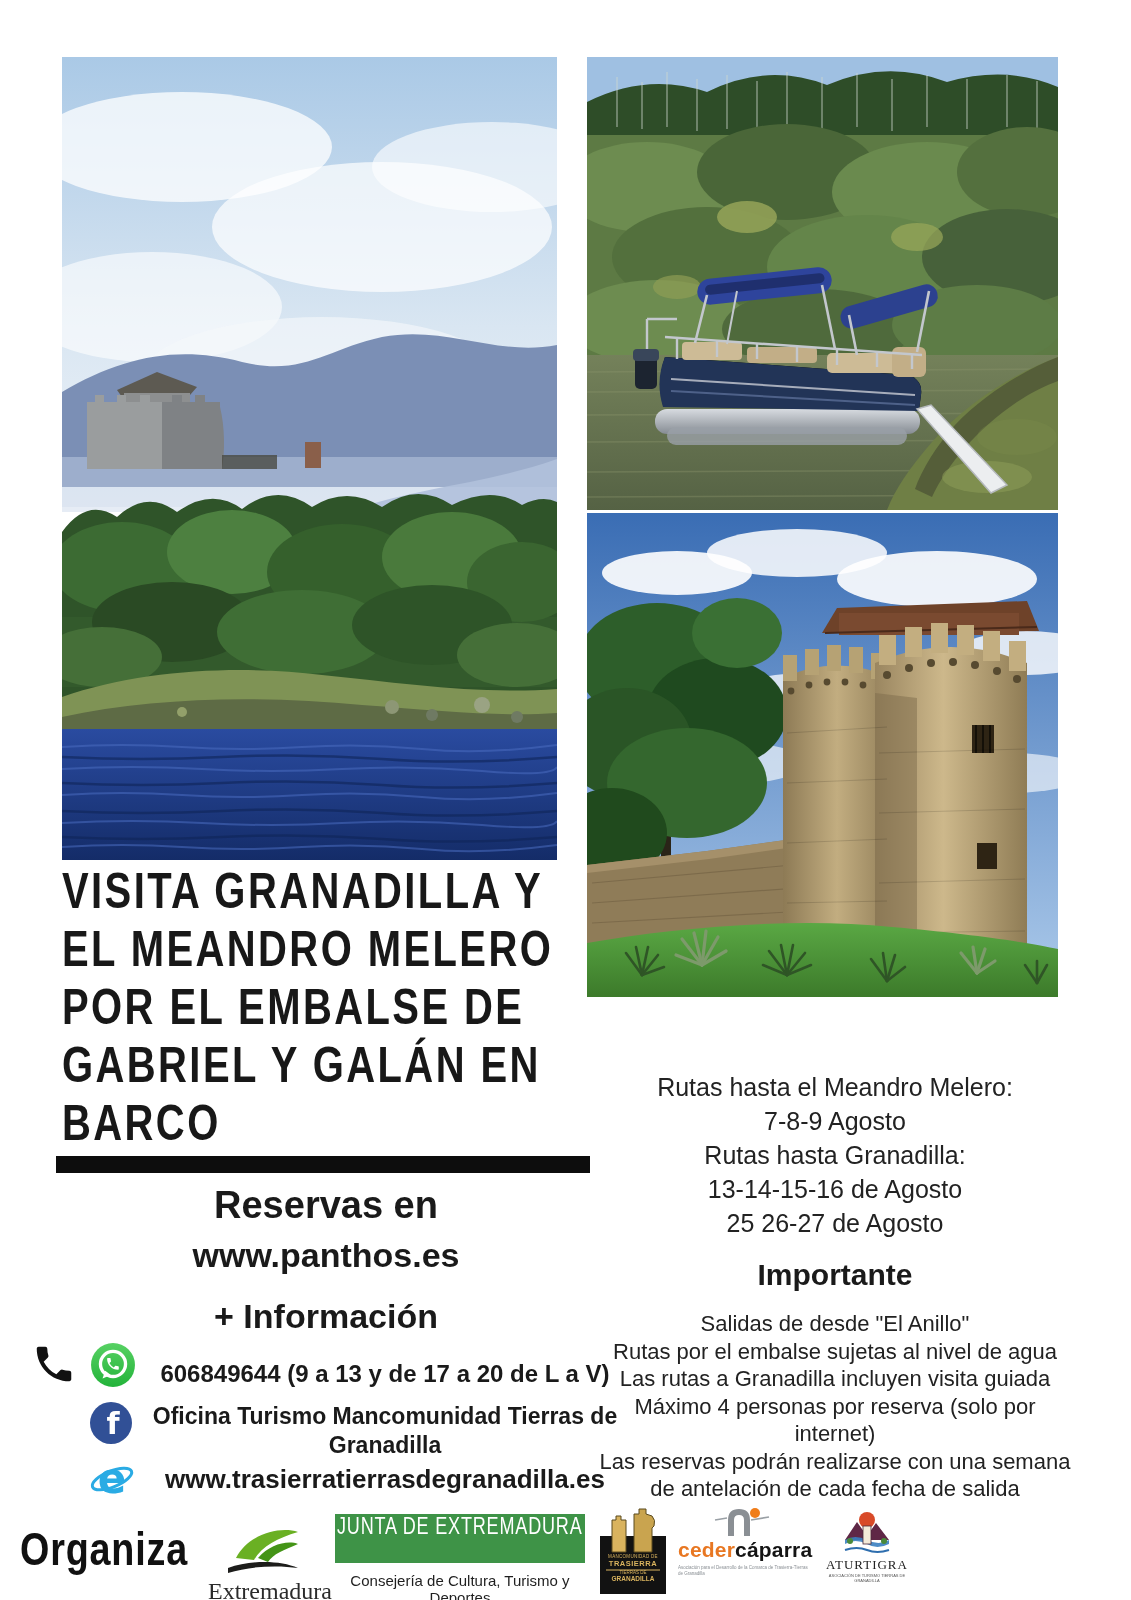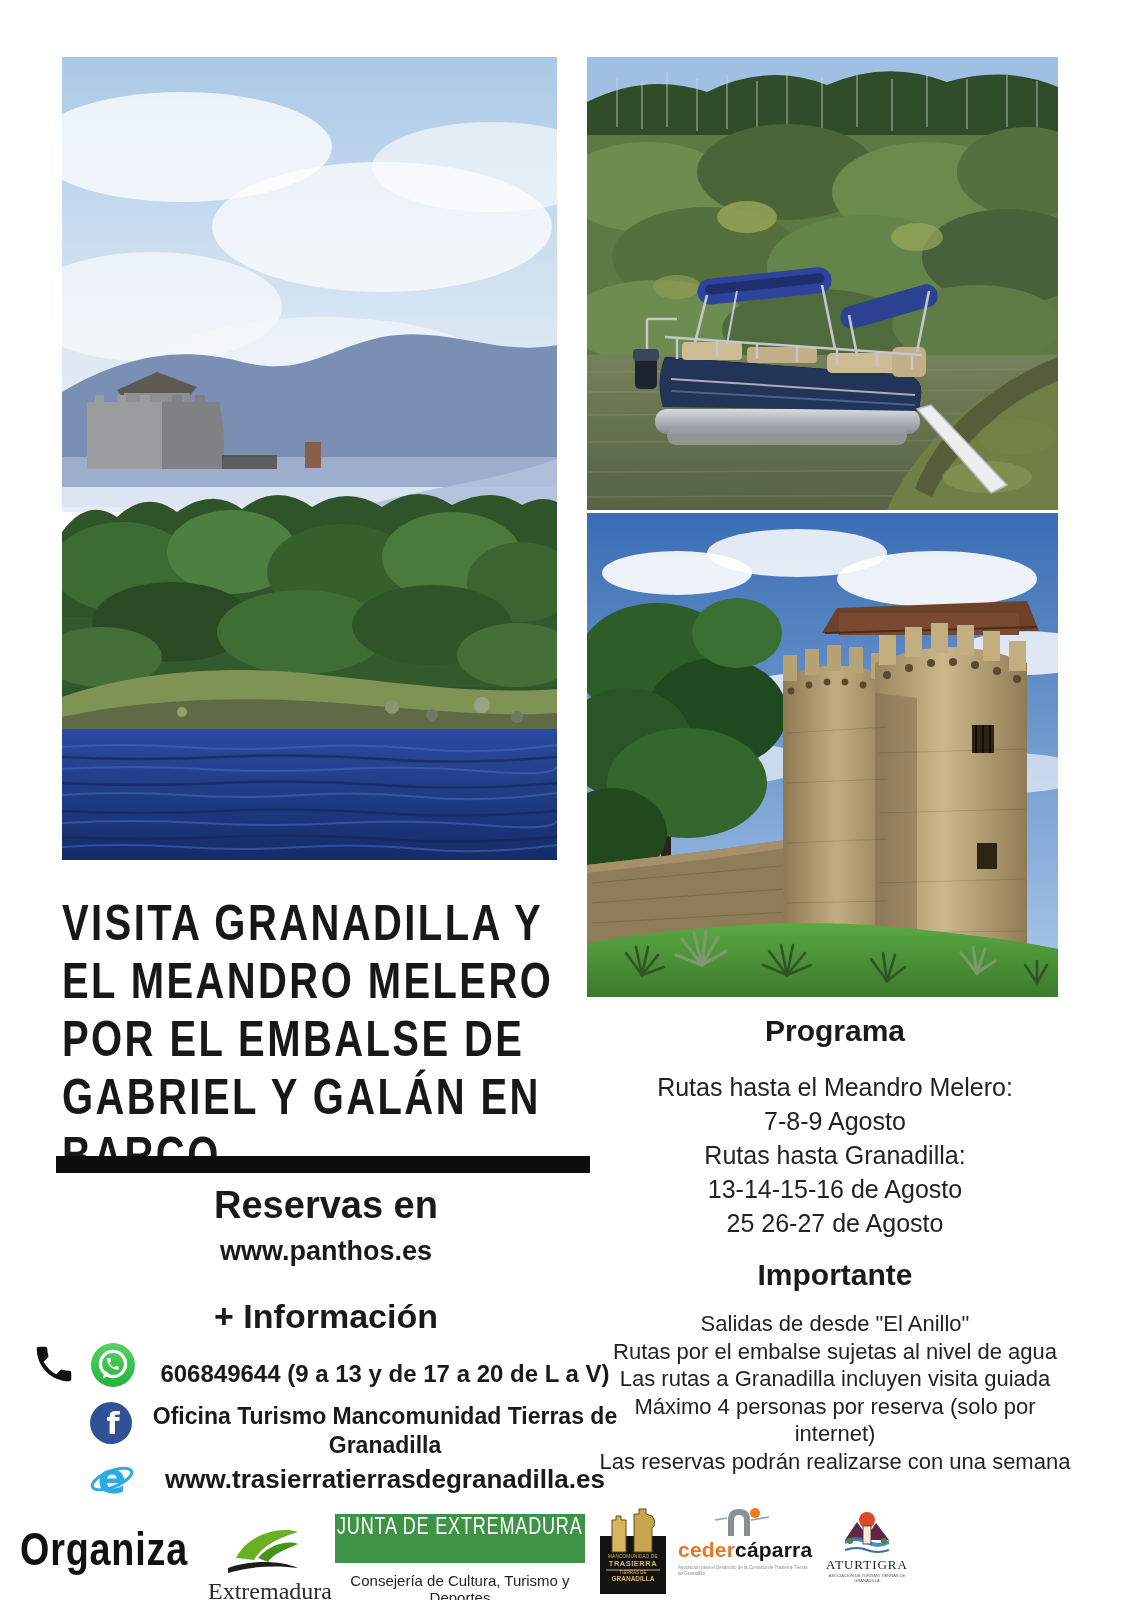--- a/index.html
+++ b/index.html
@@ -3,29 +3,29 @@
 <meta charset="utf-8">
 <style>
   html,body{margin:0;padding:0;background:#ffffff;}
   #poster{position:relative;width:1131px;height:1600px;background:#fff;overflow:hidden;
           font-family:"Liberation Sans",sans-serif;color:#1a1a1a;}
   .abs{position:absolute;}
   .photo{position:absolute;overflow:hidden;}
   .photo svg{display:block;width:100%;height:100%;}
 
   
-  #title{left:62px;top:862px;width:520px;margin-top:32px;}
+  #title{left:62px;top:862px;width:520px;}
   .title-line{white-space:nowrap;font-weight:800;font-size:50px;line-height:58px;
               letter-spacing:3px;color:#181818;transform:scale(.8,1);transform-origin:0 50%;}
 
   #black-bar{left:56px;top:1156px;width:534px;height:17px;background:#0d0d0d;}
 
   .center-col-left{left:46px;width:560px;text-align:center;}
   #reservas-1{top:1184px;font-size:38px;font-weight:800;}
-  #reservas-2{top:1236px;font-size:27px;font-weight:800;}
+  #reservas-2{top:1236px;font-size:34px;font-weight:800;}
   #mas-info{top:1297px;font-size:34px;font-weight:800;}
 
   .contact-text{left:145px;width:480px;text-align:center;font-weight:800;white-space:nowrap;}
   #phone-text{top:1360px;font-size:24px;}
   #office-text{top:1402px;font-size:23px;line-height:29px;white-space:normal;font-weight:800;}
   #website-text{top:1464px;font-size:26px;}
 
   .right-col{left:585px;width:500px;text-align:center;}
   #programa-h{top:1014px;font-size:30px;font-weight:800;}
   #programa-lines{top:1070px;font-size:25px;line-height:34px;color:#222;}
@@ -447,37 +447,37 @@
   <div id="office-text" class="abs contact-text">Oficina Turismo Mancomunidad Tierras de Granadilla</div>
 
   <div class="icon" style="left:89px;top:1456px;width:46px;height:46px;">
     <svg viewBox="0 0 46 46" width="46" height="46">
       <text x="23" y="37" text-anchor="middle" font-family="DejaVu Sans, sans-serif" font-size="42" font-weight="bold" fill="#2aabe4">e</text>
       <ellipse cx="23" cy="23" rx="21" ry="8" fill="none" stroke="#2aabe4" stroke-width="3" transform="rotate(-22 23 23)"></ellipse>
     </svg>
   </div>
   <div id="website-text" class="abs contact-text">www.trasierratierrasdegranadilla.es</div>
 
-  <div id="programa-h" class="abs right-col">Programa</div>
   <div id="programa-lines" class="abs right-col">
     <div class="bodyline">Rutas hasta el Meandro Melero:</div>
     <div class="bodyline">7-8-9 Agosto</div>
     <div class="bodyline">Rutas hasta Granadilla:</div>
     <div class="bodyline">13-14-15-16 de Agosto</div>
     <div class="bodyline">25 26-27 de Agosto</div>
   </div>
 
   <div id="importante-h" class="abs right-col">Importante</div>
   <div id="importante-lines" class="abs right-col">
     <div class="bodyline">Salidas de desde "El Anillo"</div>
     <div class="bodyline">Rutas  por el embalse sujetas al nivel de agua</div>
     <div class="bodyline">Las rutas a Granadilla incluyen visita guiada</div>
     <div class="bodyline">Máximo 4 personas por reserva (solo por</div>
     <div class="bodyline">internet)</div>
     <div class="bodyline">Las reservas podrán realizarse con una semana</div>
+    <div class="bodyline">de antelación de cada fecha de salida</div>
   </div>
 
   <div id="organiza" class="abs">Organiza</div>
 
   <div class="icon" style="left:218px;top:1524px;width:95px;height:56px;">
     <svg viewBox="0 0 95 56" width="95" height="56">
       <path d="M18,34 C30,10 62,2 80,8 C60,14 44,22 36,36 Z" fill="#6ab023"></path>
       <path d="M40,34 C52,20 70,16 80,20 C66,26 55,30 50,38 Z" fill="#449417"></path>
       <path d="M10,44 C32,36 62,36 80,44 C60,41 32,42 10,49 Z" fill="#1d1d1b"></path>
     </svg>

